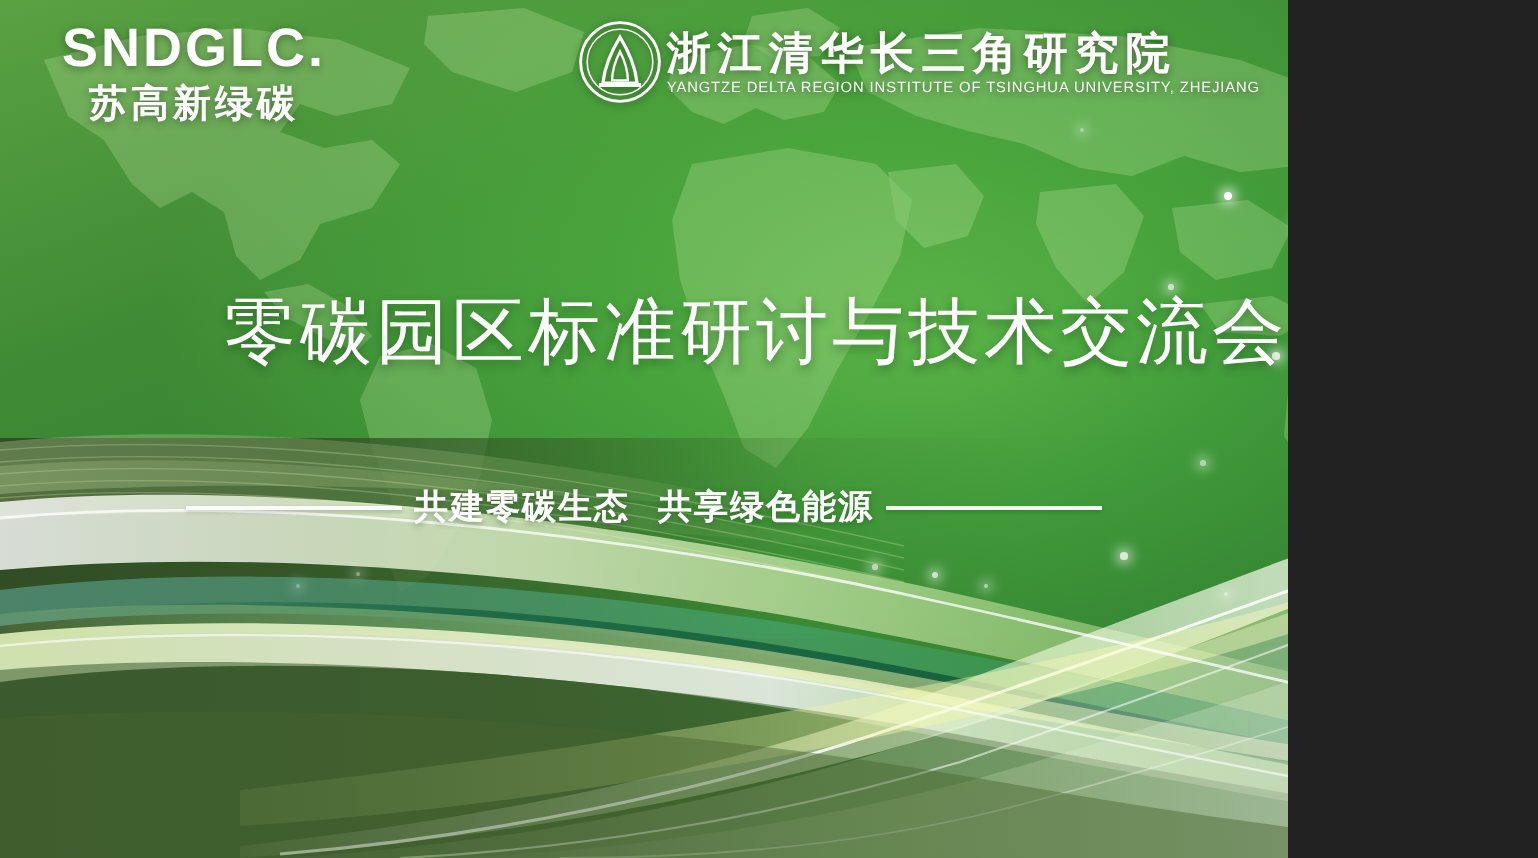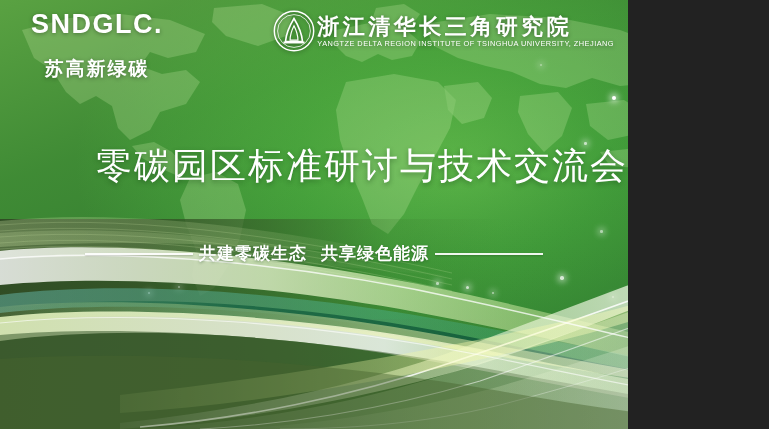--- a/index.html
+++ b/index.html
@@ -3,20 +3,21 @@
 <meta charset="utf-8">
 <title>Conference Banner</title>
 <style>
   html,body{margin:0;padding:0;background:#222;}
   #stage{
     position:relative;
     width:628px;height:429px;
     overflow:hidden;
     font-family:"Liberation Sans","DejaVu Sans",sans-serif;
     background:#4aa03c;
+    padding-left:16px;
   }
 
   
   .bg-base{
     position:absolute;inset:0;
     background:
       radial-gradient(ellipse 60% 55% at 72% 38%, #5fb84a 0%, #46a33c 42%, #3c8f36 78%, #357f31 100%);
   }
   .bg-wash{
     position:absolute;inset:0;
@@ -69,21 +70,21 @@
     position:absolute;left:22px;top:11px;width:150px;
     text-align:center;color:#ffffff;
     filter:drop-shadow(0 1px 2px rgba(0,0,0,.35));
   }
   .logo-left .lname{
     font-size:27px;font-weight:bold;letter-spacing:1.5px;
     line-height:1;color:#ffffff;
     font-family:"Liberation Sans","DejaVu Sans",sans-serif;
   }
   .logo-left .lsub{
-    margin-top:21px;
+    margin-top:5px;
     font-size:19px;font-weight:bold;letter-spacing:2px;
     line-height:1;color:#ffffff;
   }
 
   .logo-right{
     position:absolute;right:14px;top:10px;
     display:flex;align-items:center;gap:2px;
     color:#ffffff;
     filter:drop-shadow(0 1px 2px rgba(0,0,0,.4));
   }

